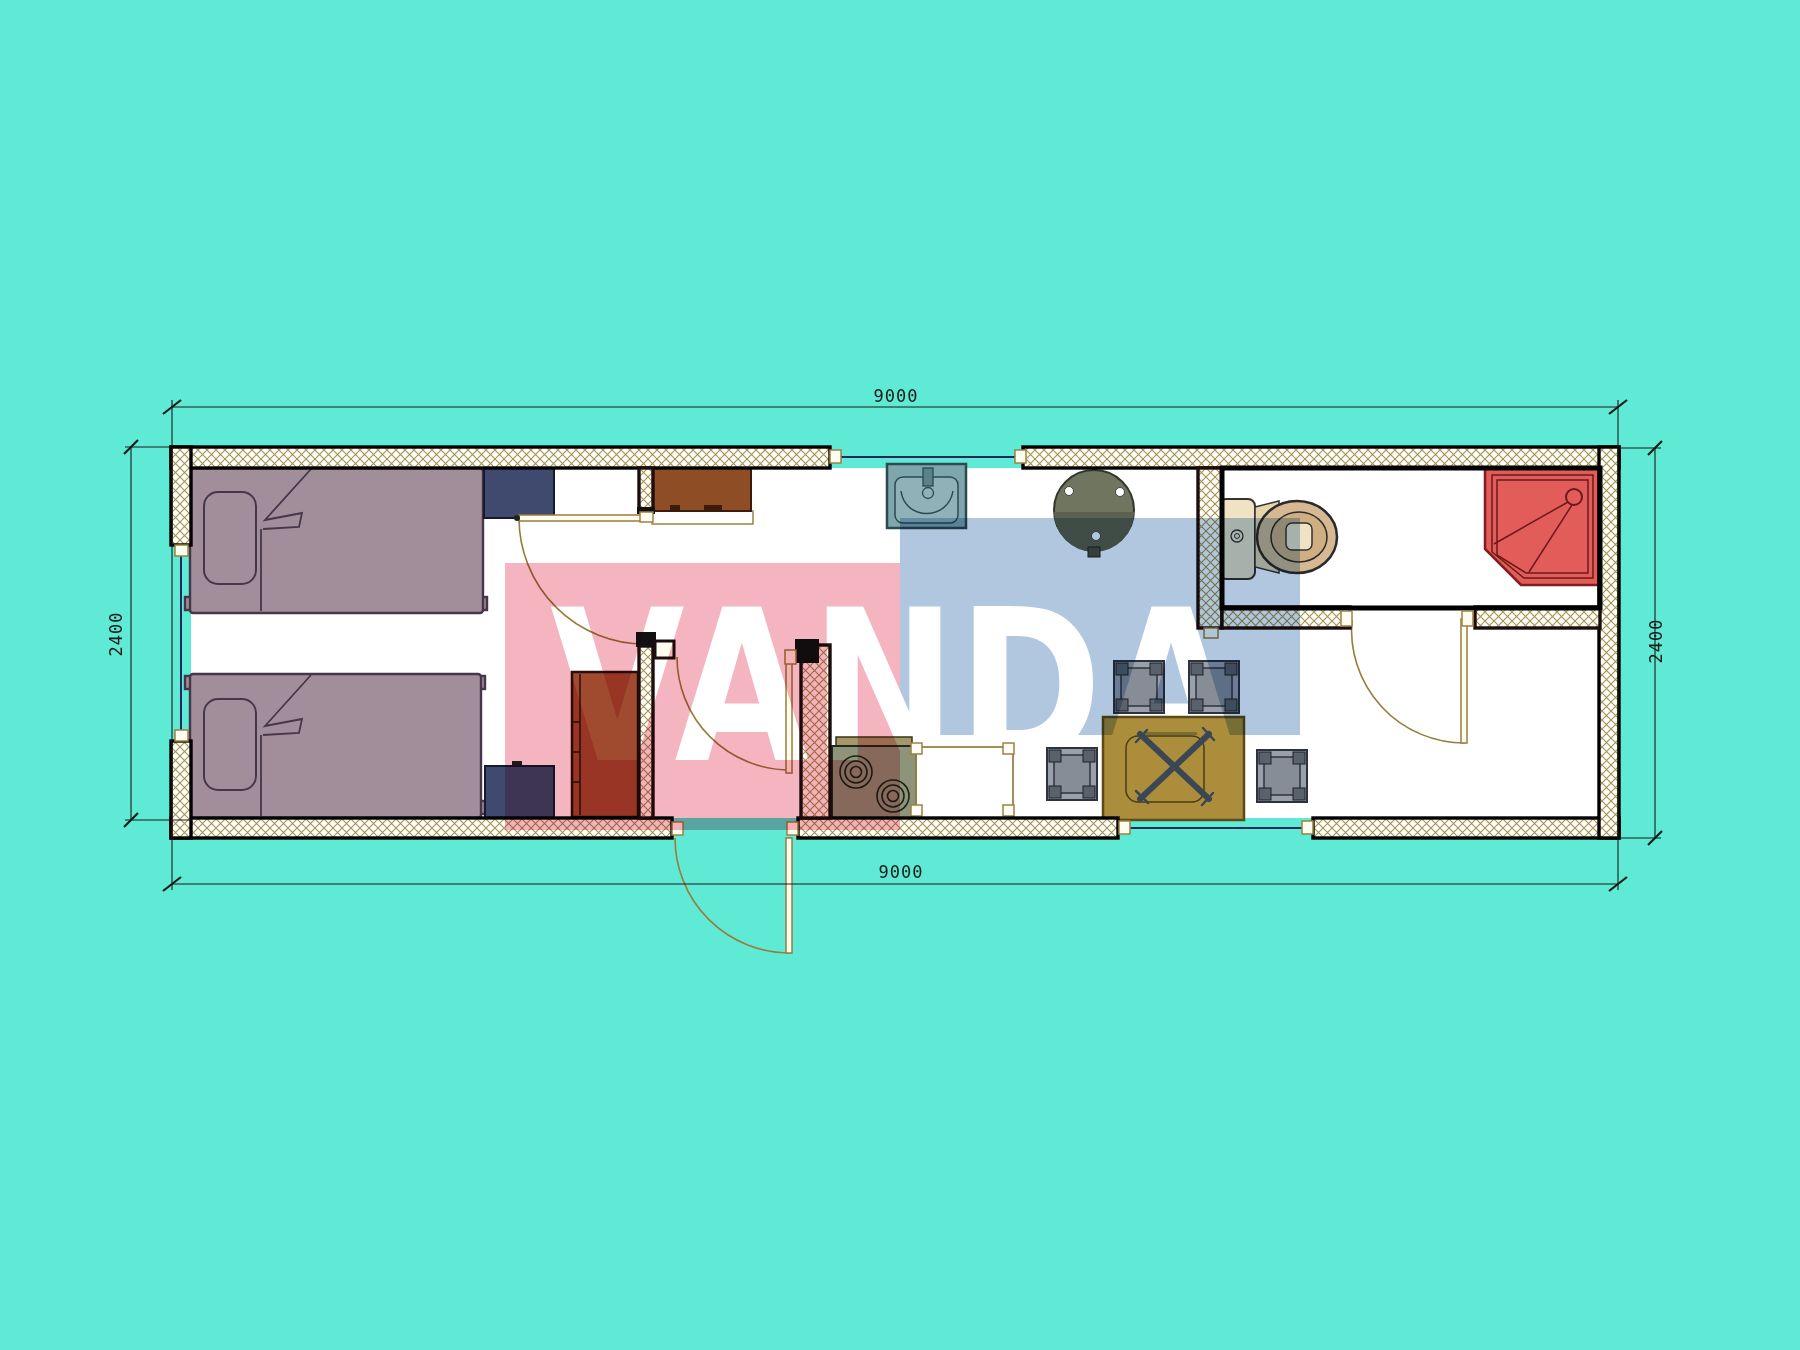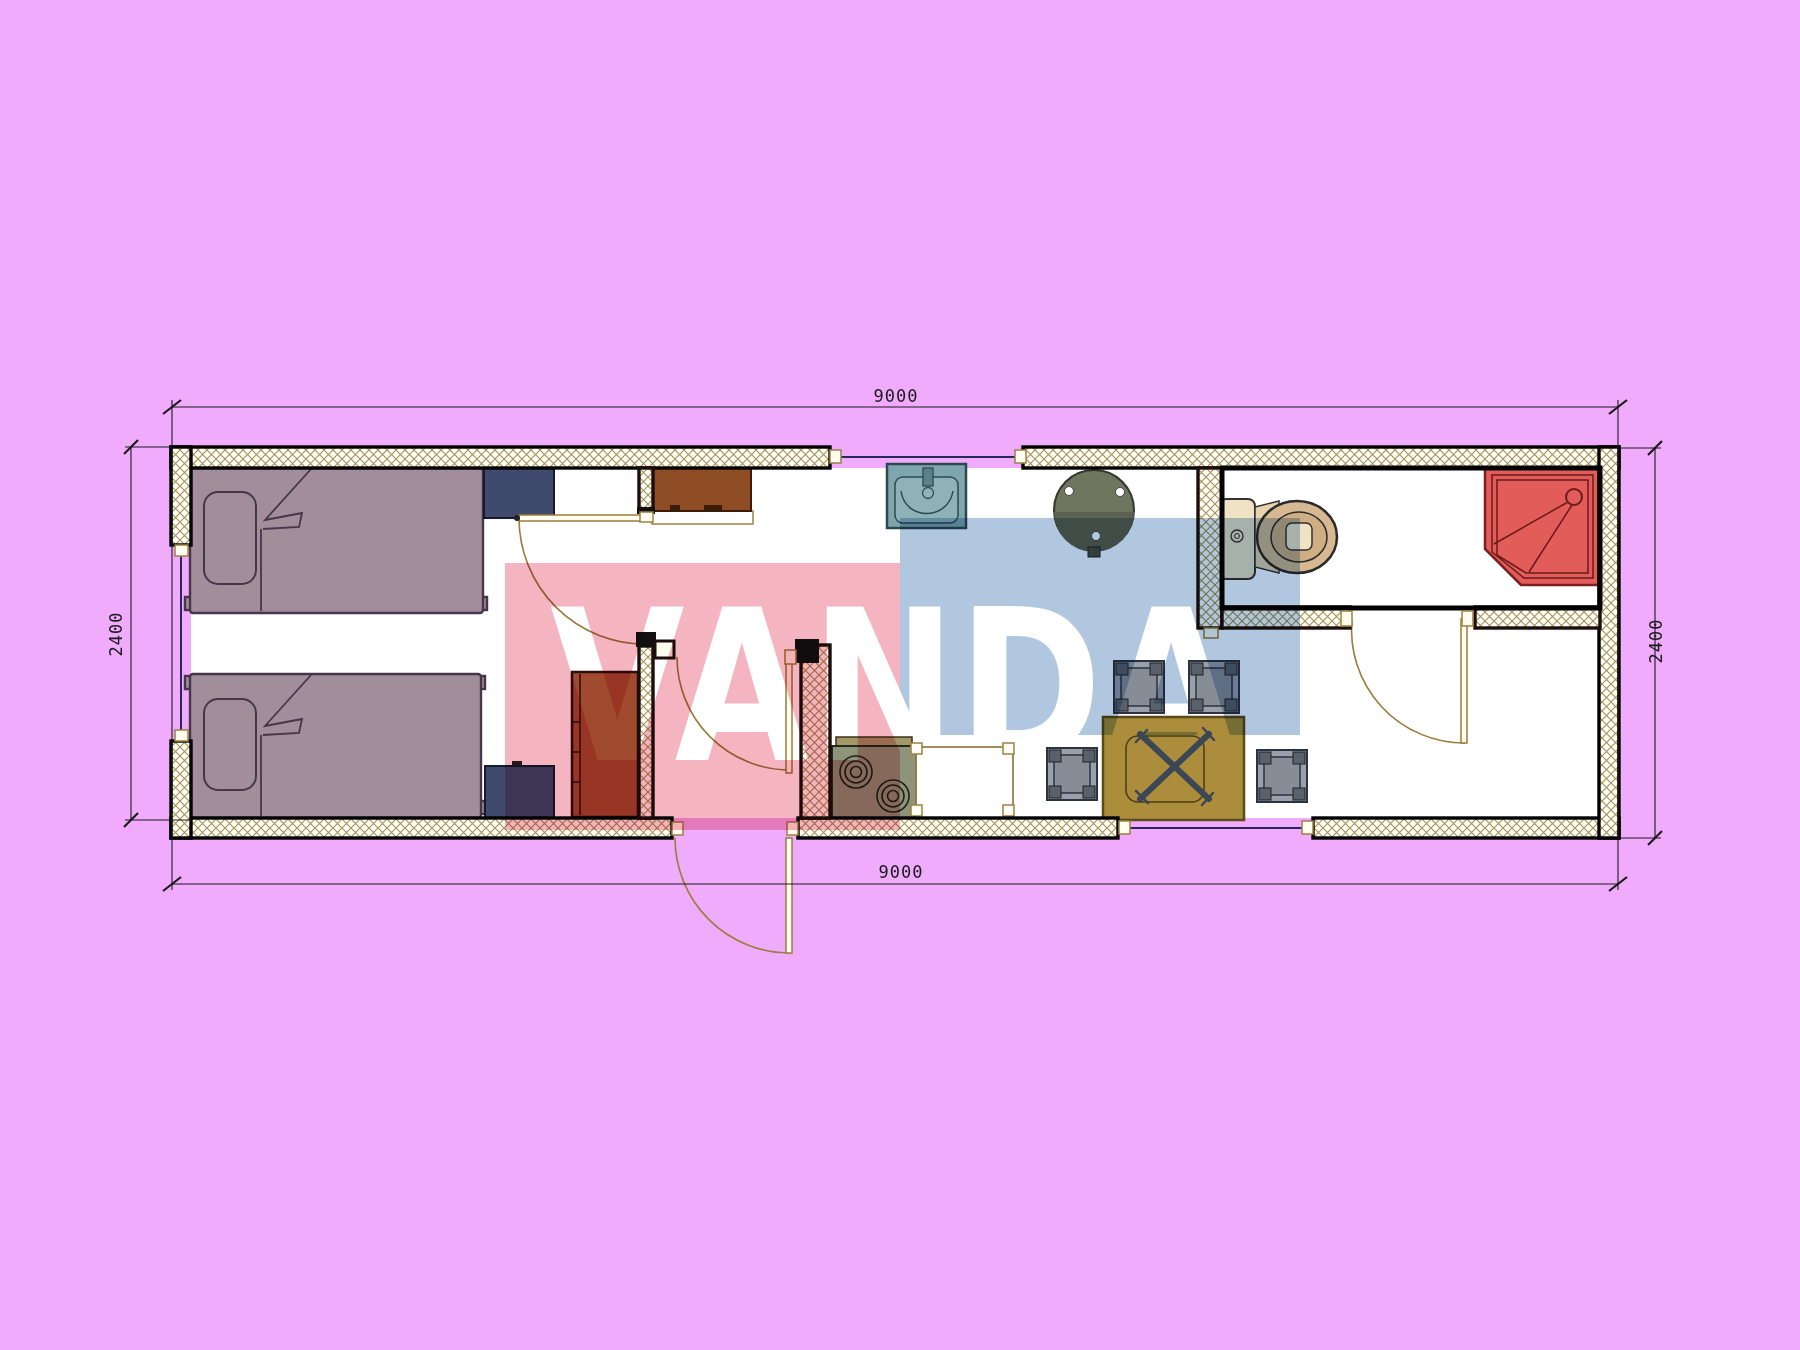--- a/index.html
+++ b/index.html
@@ -1,16 +1,16 @@
 <!DOCTYPE html>
 <html style="--bed-mauve: #a28d9a; --navy: #3f4a6e; --wardrobe-red: #a04a30; --cabinet-brown: #8f4d26; --stove-sage: #8d9479; --sink-teal: #7fa6ad; --olive-table: #70755f; --gold-table: #ab8d3c; --stool-gray: #99a0a9; --toilet-beige: #d6b992; --shower-red: #e25c59; --wm-pink: #f4b4c0; --wm-blue: #b1c7e0; --hatch-line: #a59155;"><head>
 <meta charset="utf-8">
 <style>
   html,body{margin:0;padding:0;background:#ffffff;}
-  .page{position:relative;width:1800px;height:1350px;background:#f0abfc;overflow:hidden;
+  .page{position:relative;width:1800px;height:1350px;background:#5eead4;overflow:hidden;
         font-family:"Liberation Sans",sans-serif;}
   svg{display:block}
   
   .bed{fill:var(--bed-mauve);stroke:#453649;stroke-width:2.4}
   .bedline{fill:none;stroke:#453649;stroke-width:1.8}
   .pillow{fill:var(--bed-mauve);stroke:#453649;stroke-width:2}
   .nstand{fill:var(--navy);stroke:#151a2e;stroke-width:2}
   .wardrobe{fill:var(--wardrobe-red);stroke:#2c0f0b;stroke-width:2.5}
   .cabinet{fill:var(--cabinet-brown);stroke:#3a1c08;stroke-width:2}
   .sinkouter{fill:var(--sink-teal);stroke:#2c4a50;stroke-width:2.5}

